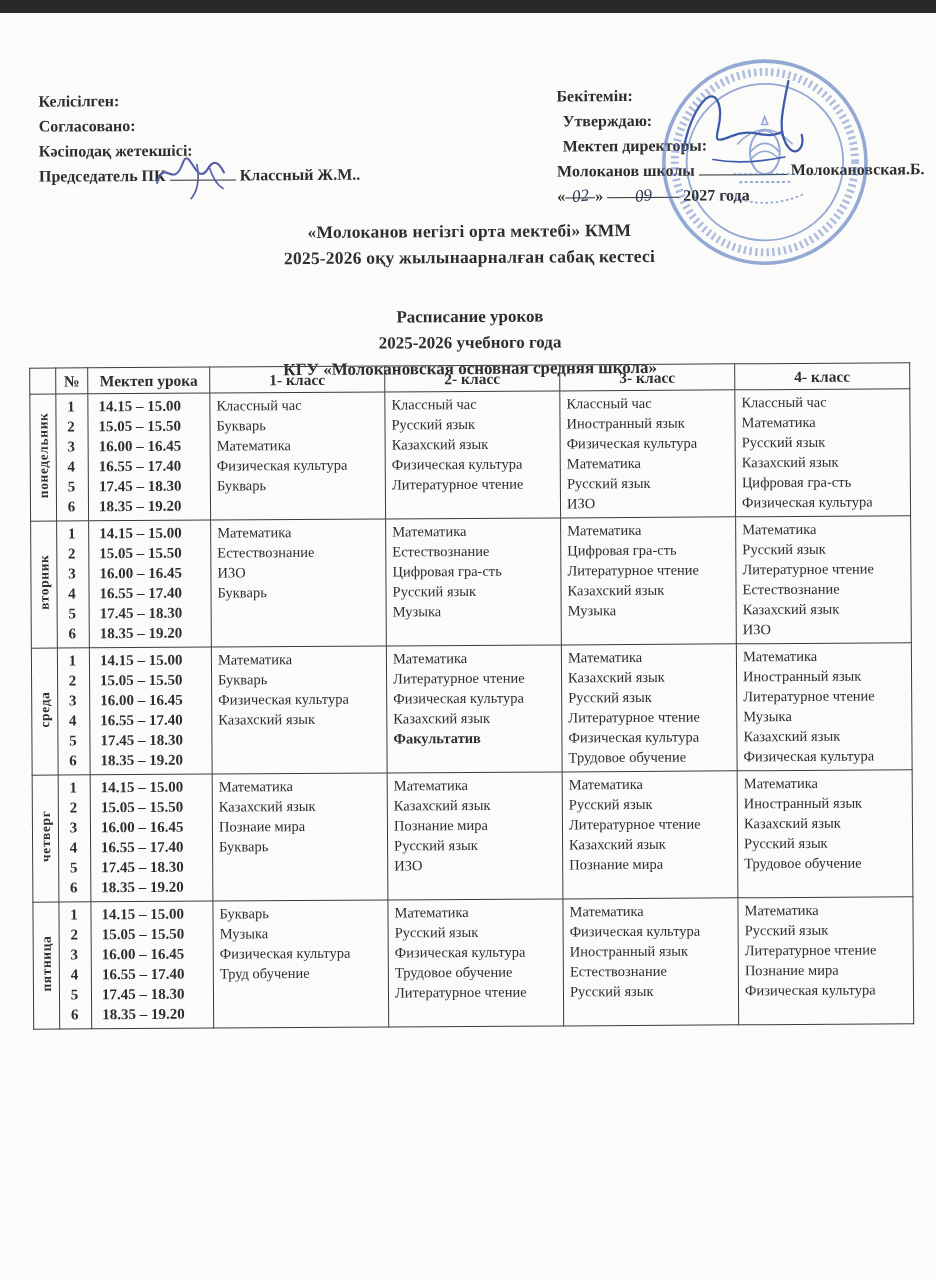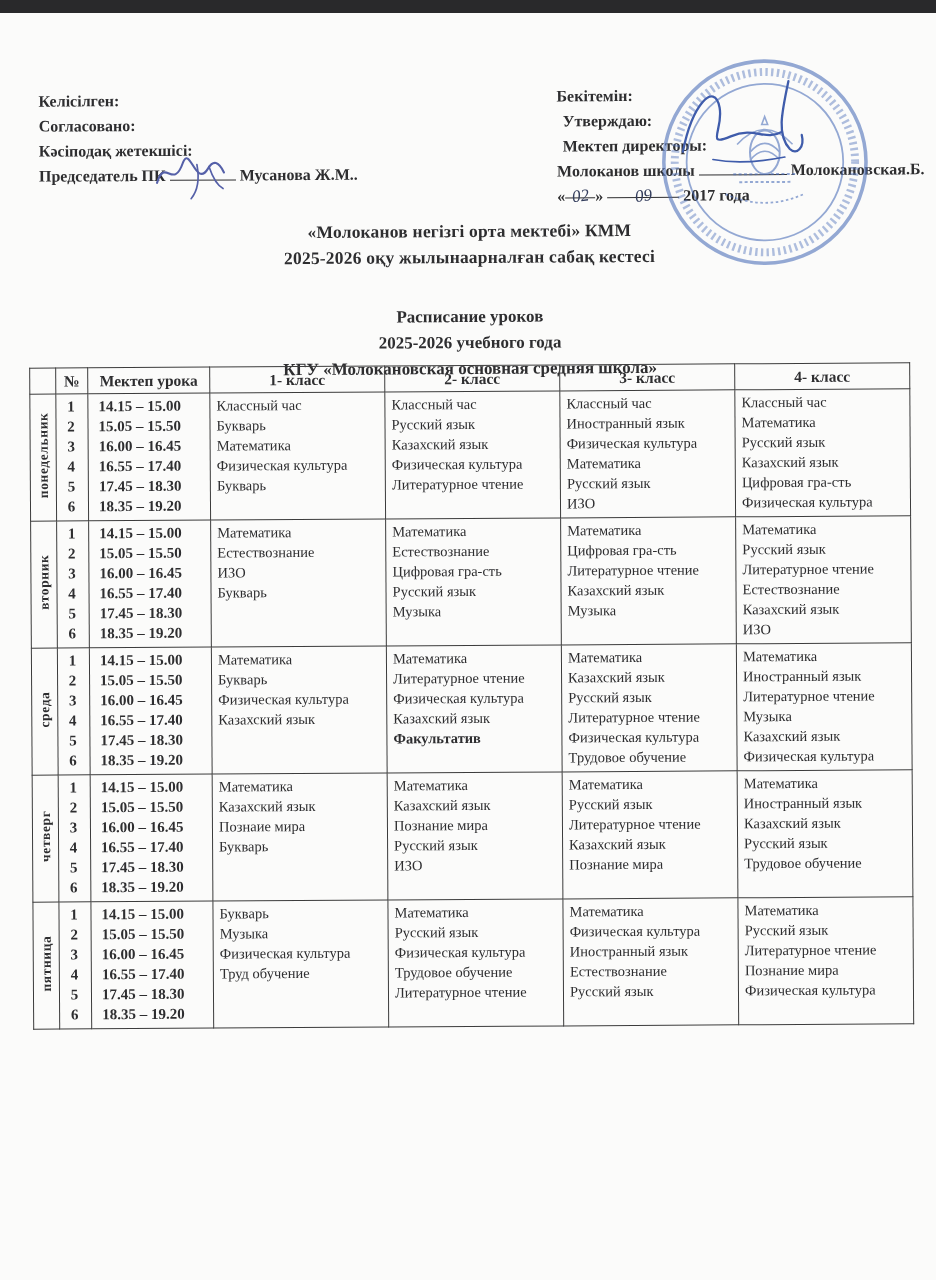--- a/index.html
+++ b/index.html
@@ -49,37 +49,37 @@
 
 <div class="scan">
 
   <div class="approve approve-left">
     <div>Келісілген:</div>
     <div>Согласовано:</div>
     <div>Кәсіподақ жетекшісі:</div>
     <div>
       <span>Председатель ПК</span>
       <span class="blank w70"></span>
-      <span>Мусанова Ж.М..</span>
+      <span>Классный Ж.М..</span>
     </div>
   </div>
 
   <div class="approve approve-right">
     <div>Бекітемін:</div>
     <div style="padding-left:6px;">Утверждаю:</div>
     <div style="padding-left:6px;">Мектеп директоры:</div>
     <div>
       <span>Молоканов школы</span>
       <span class="blank w88"></span>
       <span>Молокановская.Б.</span>
     </div>
     <div>
       <span>«</span><span class="blank w30"><span class="hand">02</span></span><span>»</span>
       <span class="blank w72"><span class="hand">09</span></span>
-      <span>2017 года</span>
+      <span>2027 года</span>
     </div>
   </div>
 
   <svg class="stamp" viewBox="0 0 220 220">
     <g fill="none" stroke="#4a6db8">
       <circle cx="110" cy="110" r="102" stroke-width="3.6"></circle>
       <circle cx="110" cy="110" r="79" stroke-width="1.8"></circle>
       <circle cx="110" cy="110" r="91" stroke-width="8" stroke-dasharray="2.4 3.4" opacity=".75"></circle>
       <ellipse cx="110" cy="100" rx="15" ry="22" stroke-width="2"></ellipse>
       <path d="M95 100 q15 -18 30 0 M95 108 q15 -18 30 0 M82 92 q28 -30 56 0" stroke-width="1.6"></path>

